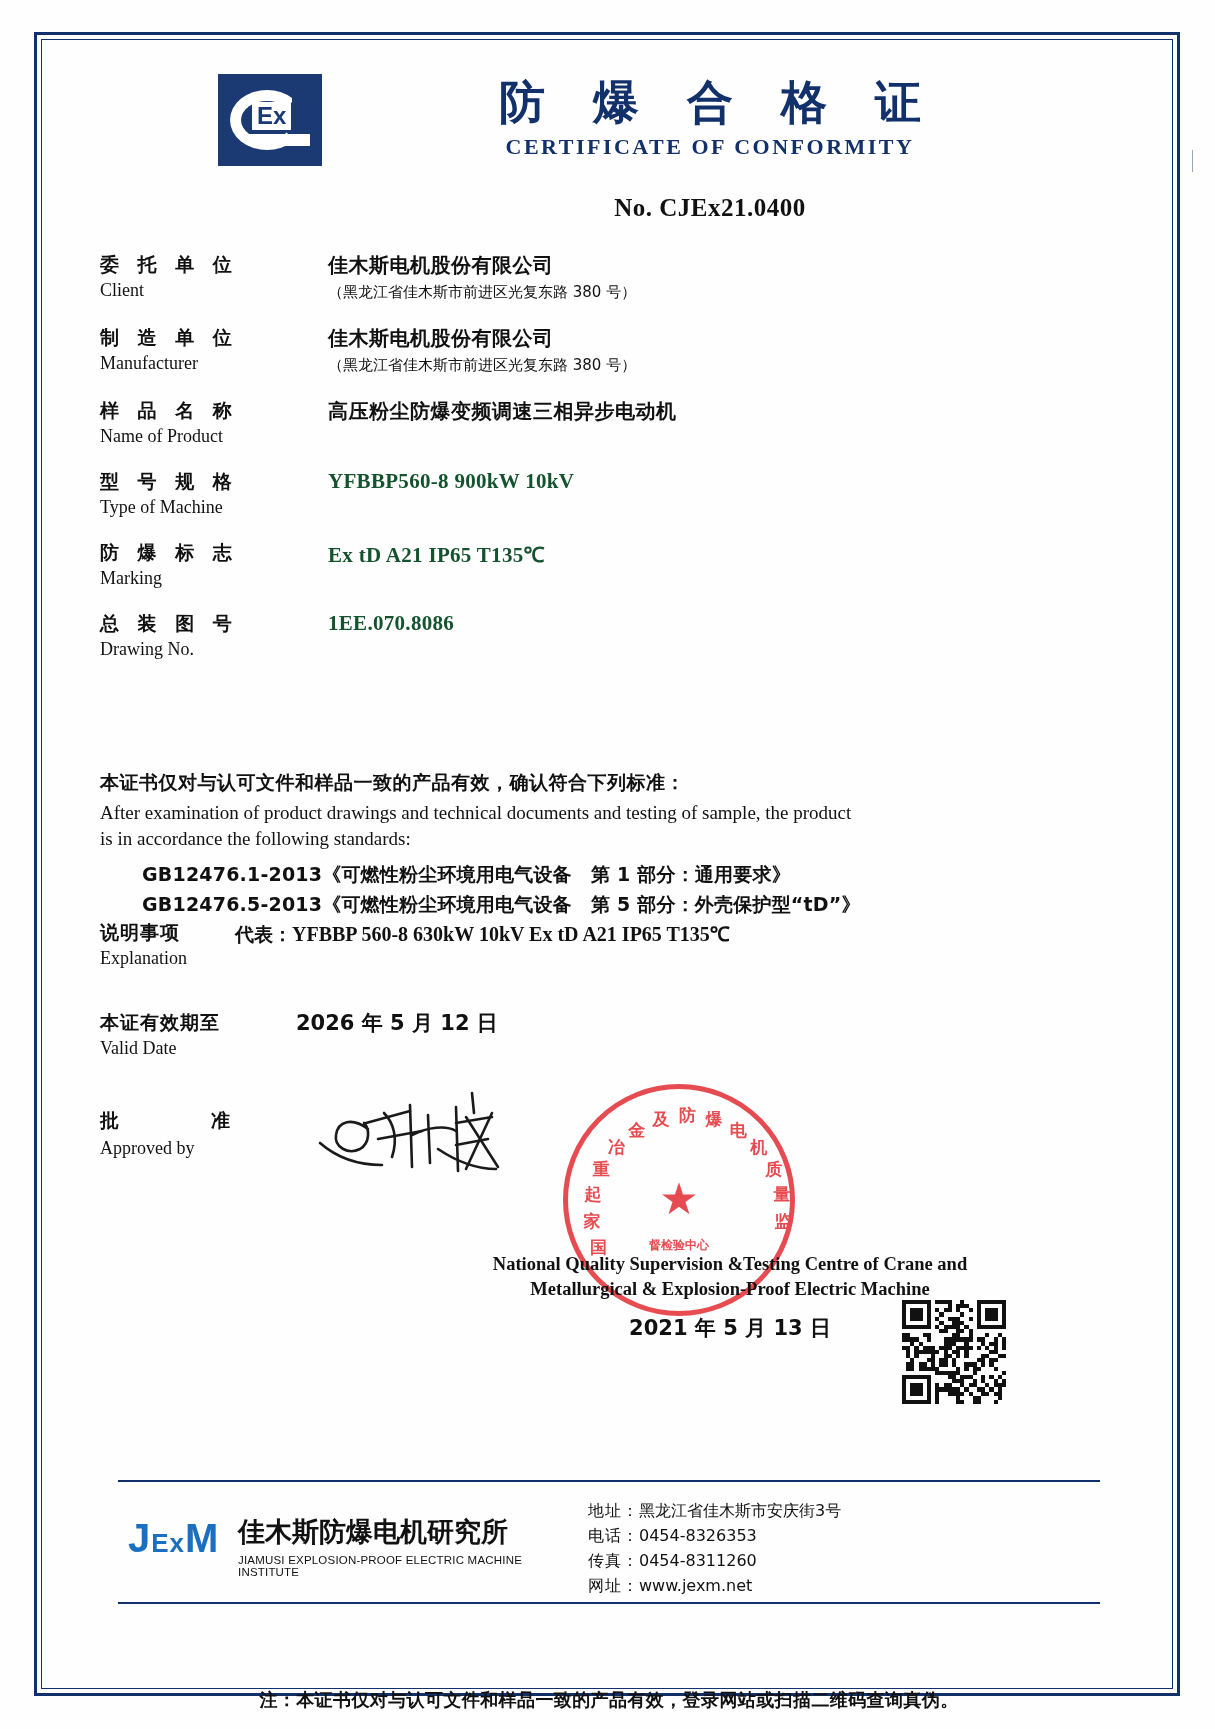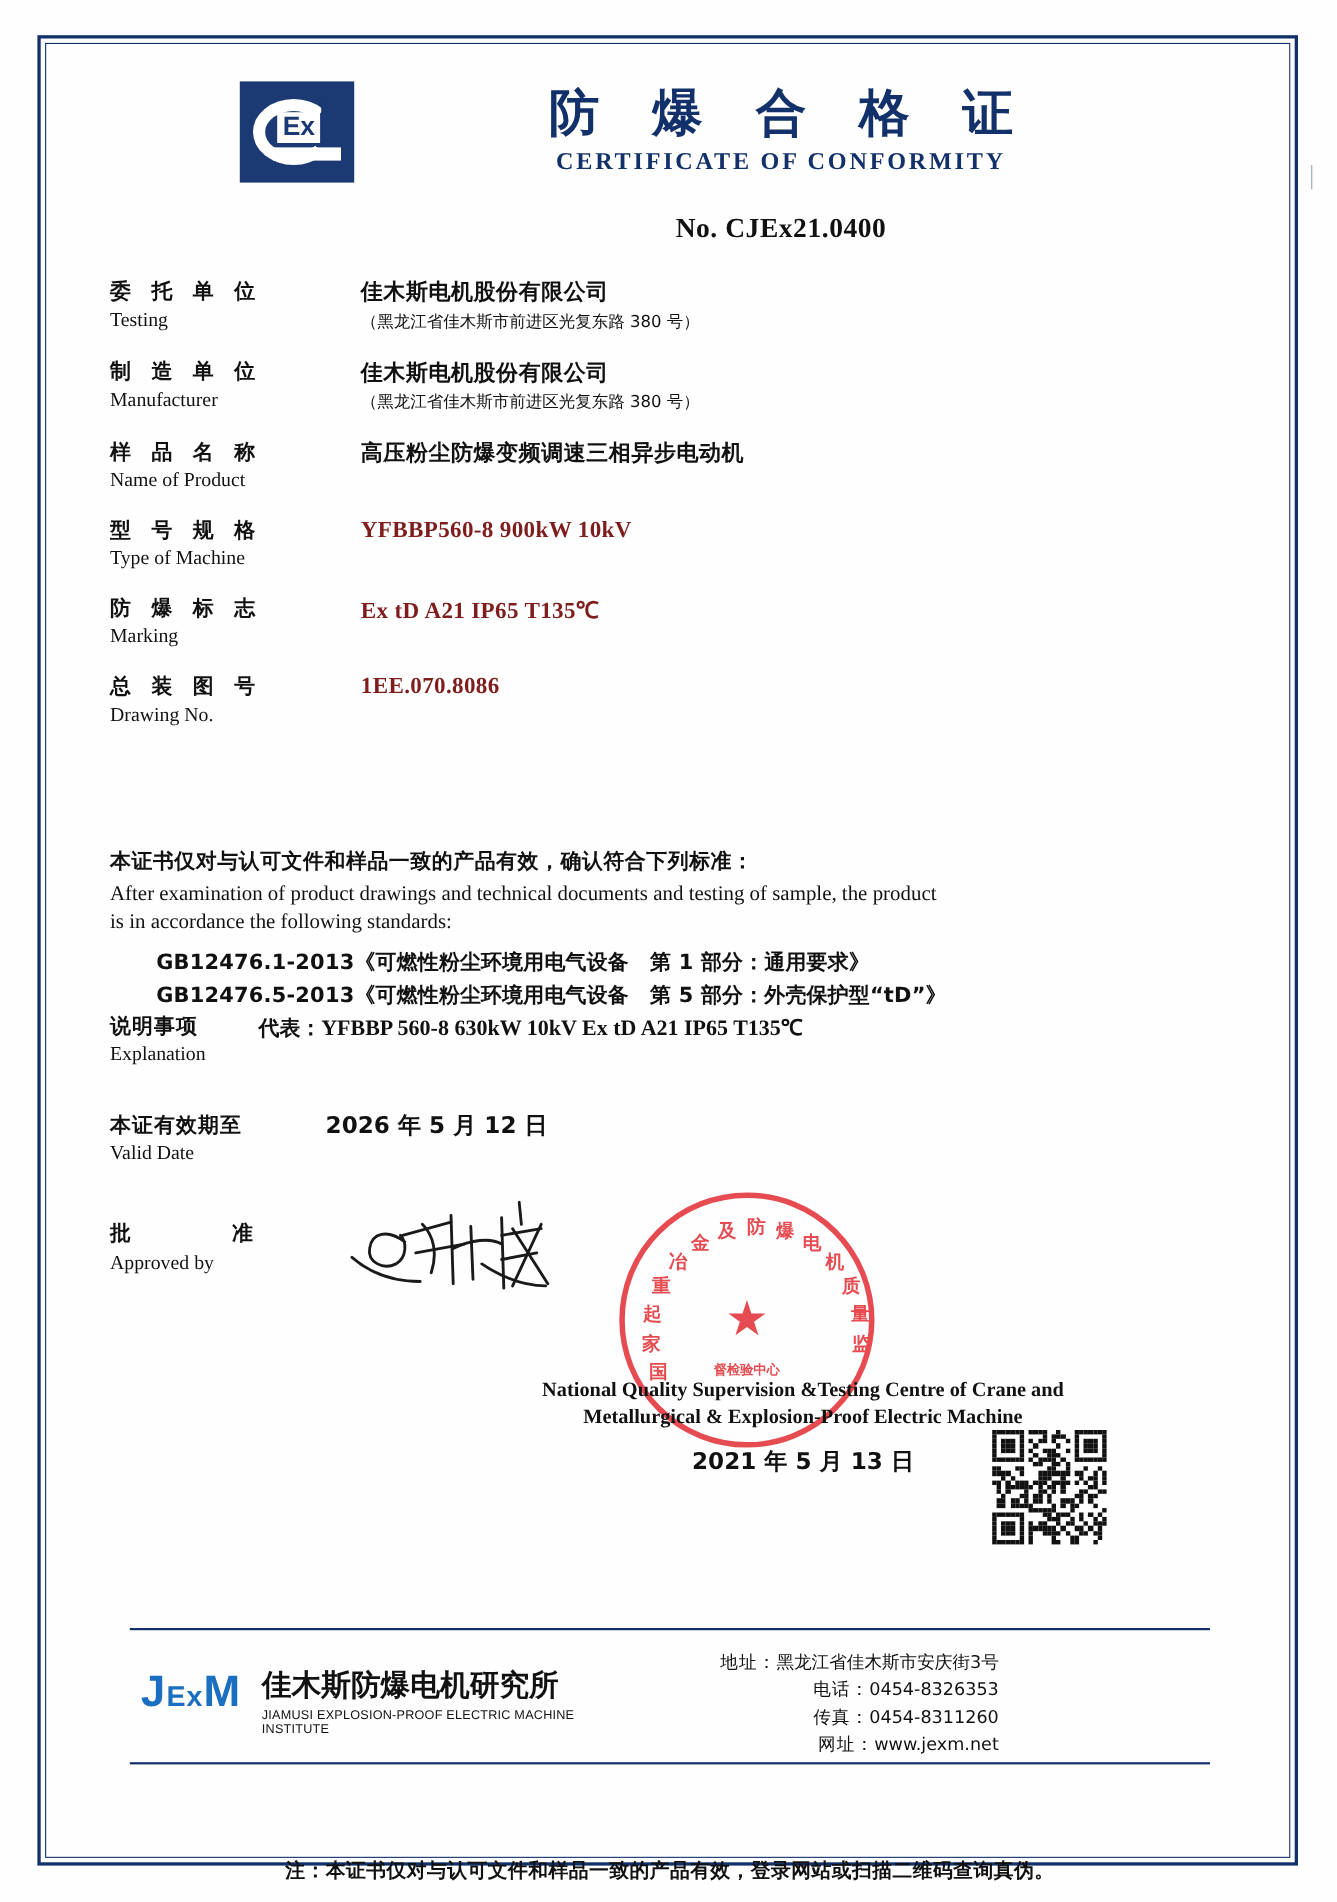--- a/index.html
+++ b/index.html
@@ -172,21 +172,21 @@
     font-family: "DejaVu Sans", sans-serif;
     font-size: 15px;
     color: #111;
     margin-top: 4px;
     white-space: nowrap;
   }
   .val-en {
     font-family: "Liberation Serif", serif;
     font-size: 21px;
     font-weight: bold;
-    color: #7f1d1d;
+    color: #14532d;
     white-space: nowrap;
     letter-spacing: 0.3px;
   }
 
   
   .statement {
     position: absolute;
     left: 100px; top: 770px;
     width: 1010px;
   }
@@ -436,21 +436,20 @@
     letter-spacing: 0.2px;
   }
   .contact {
     position: absolute;
     left: 588px; top: 1498px;
     width: 320px;
     font-family: "DejaVu Sans", sans-serif;
     font-size: 16px;
     color: #111;
     line-height: 25px;
-    text-align: right;
   }
   .contact .lab { letter-spacing: 1px; }
   .note {
     position: absolute;
     left: 118px; top: 1688px;
     width: 982px;
     text-align: center;
     font-family: "DejaVu Sans", sans-serif;
     font-size: 18px;
     font-weight: bold;
@@ -484,21 +483,21 @@
     <div class="title-cn">防 爆 合 格 证</div>
     <div class="title-en">CERTIFICATE OF CONFORMITY</div>
     <div class="cert-no">No.  CJEx21.0400</div>
   </div>
 
   <div class="fields">
 
     <div class="row" style="min-height:64px;">
       <div class="lbl">
         <div class="lbl-cn">委 托 单 位</div>
-        <div class="lbl-en">Testing</div>
+        <div class="lbl-en">Client</div>
       </div>
       <div class="val">
         <div class="val-cn">佳木斯电机股份有限公司</div>
         <div class="val-sub">（黑龙江省佳木斯市前进区光复东路 380 号）</div>
       </div>
     </div>
 
     <div class="row" style="min-height:64px;">
       <div class="lbl">
         <div class="lbl-cn">制 造 单 位</div>

